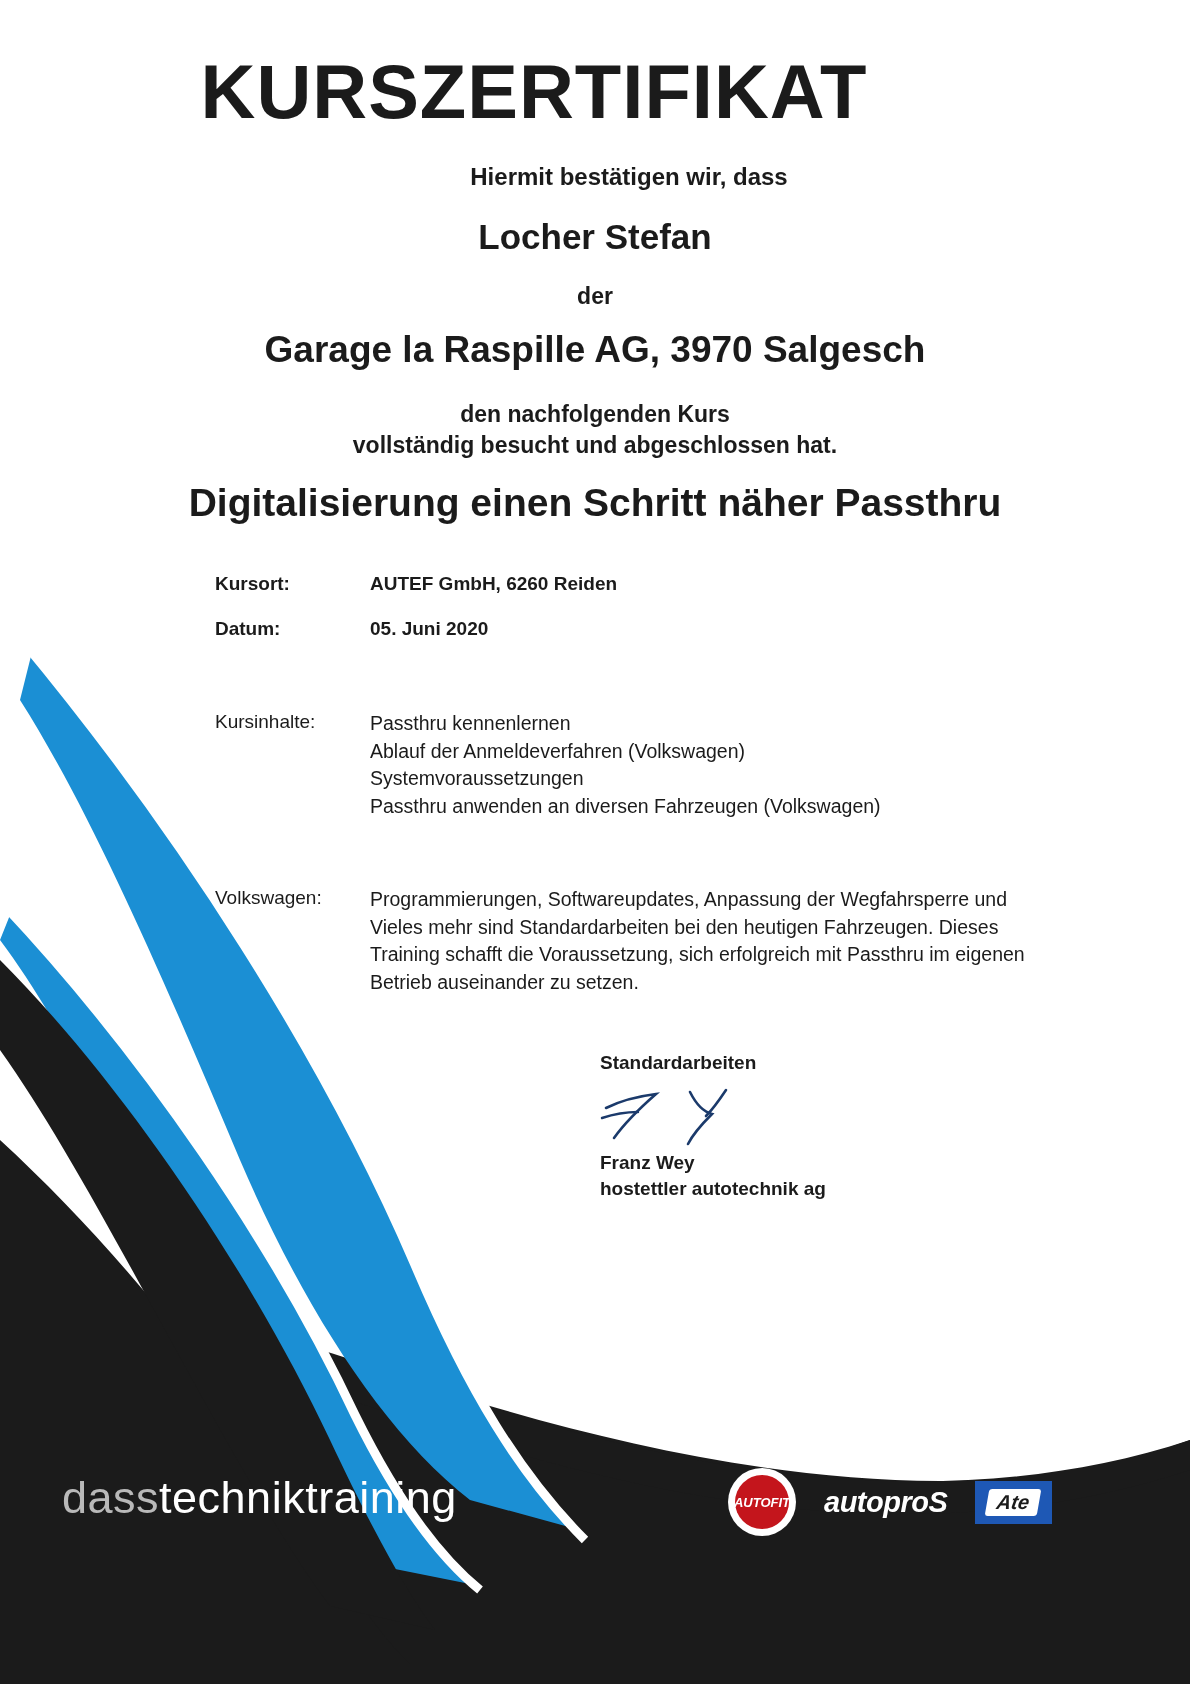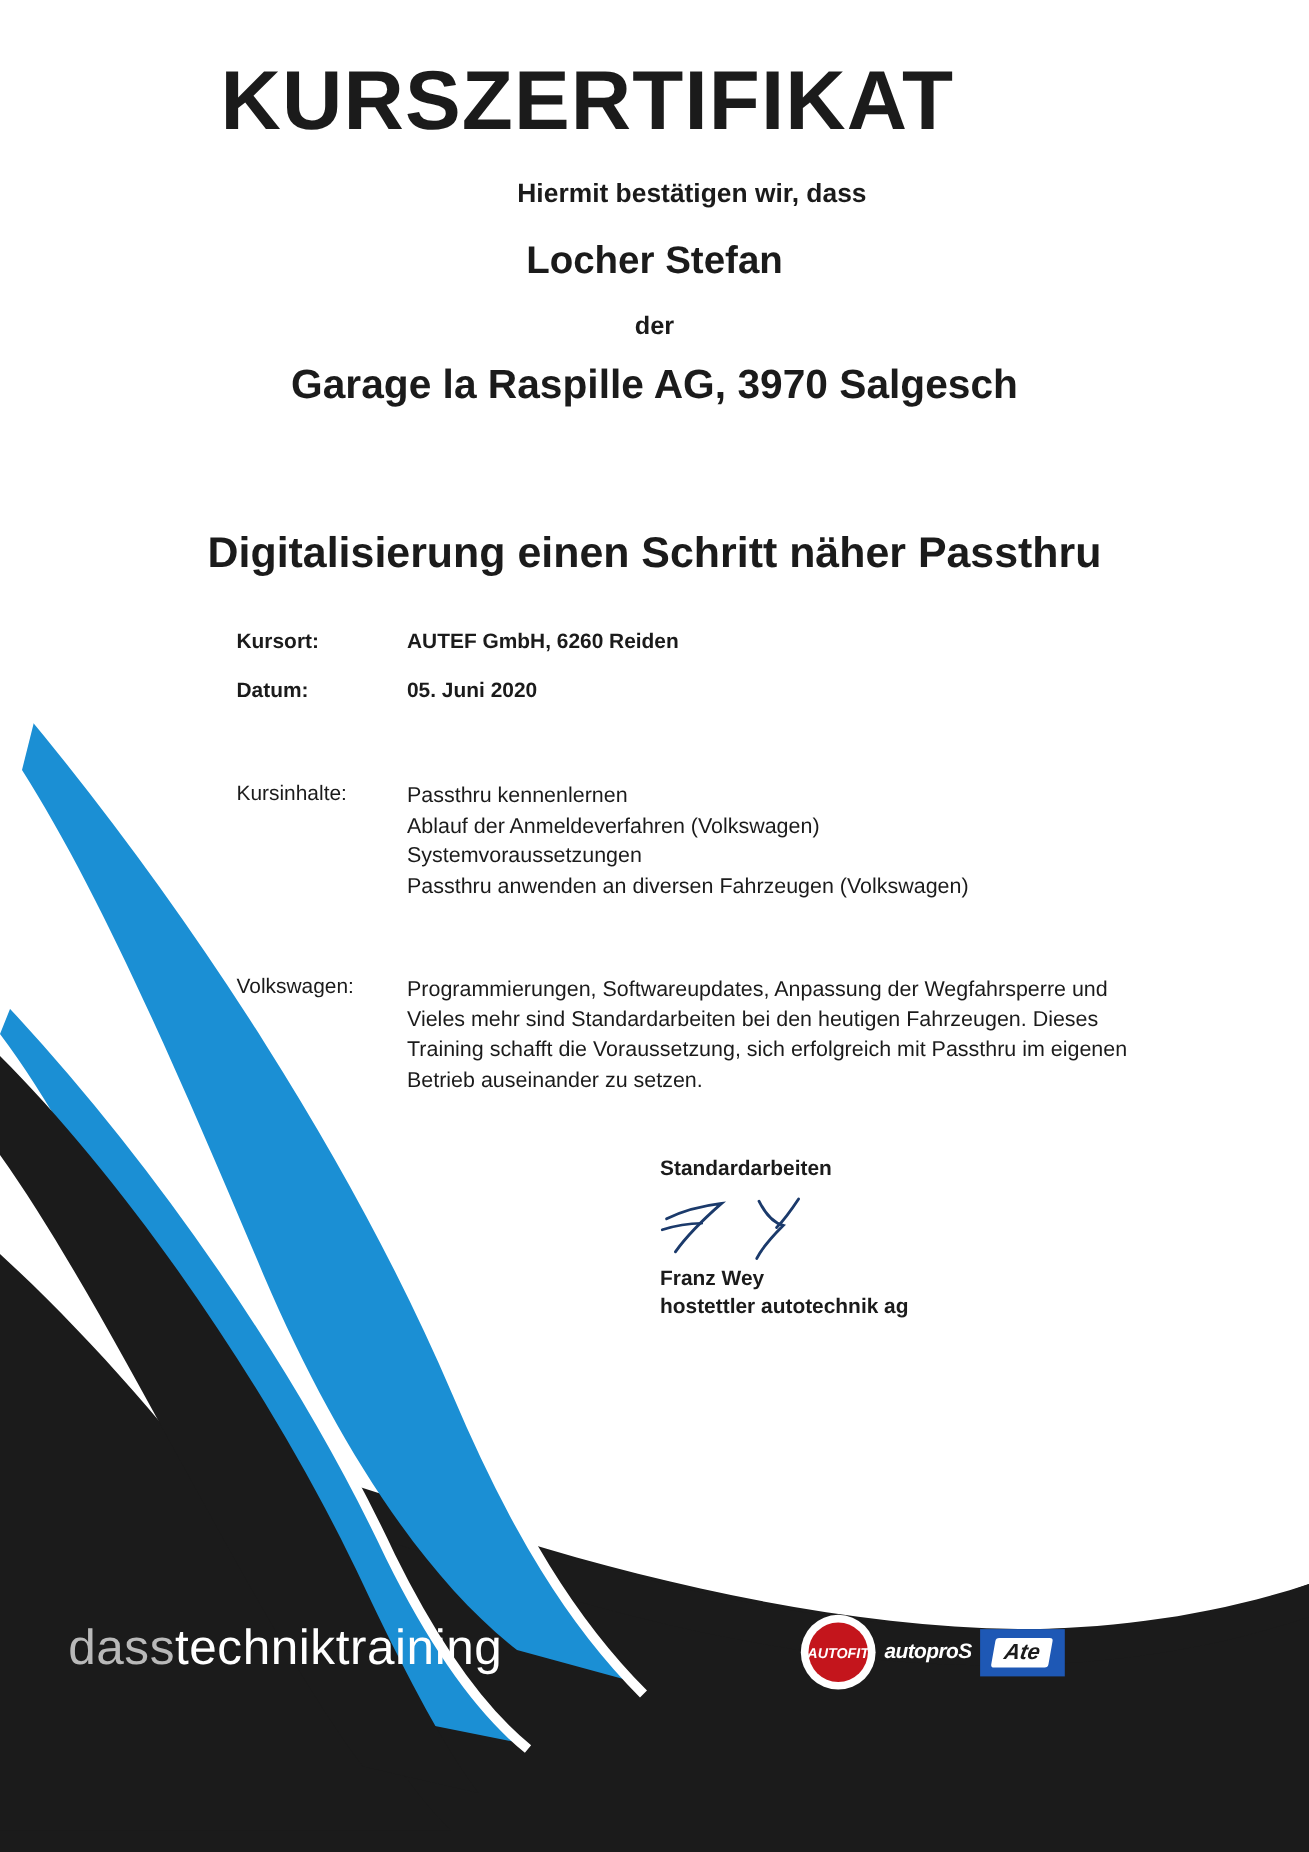--- a/index.html
+++ b/index.html
@@ -181,21 +181,21 @@
   }
   .brand .b1 { color: #b9b9b9; }
   .brand .b2 { color: #ffffff; }
 
   .logos {
     position: absolute;
     left: 728px;
     top: 1468px;
     display: flex;
     align-items: center;
-    gap: 8px;
+    gap: 28px;
     text-align: right;
   }
   .logo-autofit {
     width: 68px;
     height: 68px;
     border-radius: 50%;
     background: #ffffff;
     display: flex;
     align-items: center;
     justify-content: center;
@@ -207,21 +207,21 @@
     background: #c4151c;
     color: #ffffff;
     font-size: 13px;
     font-weight: bold;
     font-style: italic;
     display: flex;
     align-items: center;
     justify-content: center;
   }
   .logo-autopro {
-    font-size: 19px;
+    font-size: 29px;
     font-weight: bold;
     font-style: italic;
     color: #ffffff;
     letter-spacing: -0.5px;
   }
   .logo-ate {
     background: #1e58b5;
     padding: 8px 12px;
     display: flex;
     align-items: center;
@@ -258,20 +258,24 @@
 
     <path d="M22 640 C180 830 325 1055 415 1265 C468 1390 520 1475 585 1540" fill="none" stroke="#ffffff" stroke-width="9"></path>
     <path d="M4 905 C145 1055 275 1245 355 1415 C397 1500 438 1556 480 1590" fill="none" stroke="#ffffff" stroke-width="9"></path>
   </svg>
 
   <div class="title">KURSZERTIFIKAT</div>
   <div class="subtitle1">Hiermit bestätigen wir, dass</div>
   <div class="recipient">Locher Stefan</div>
   <div class="der">der</div>
   <div class="company">Garage la Raspille AG, 3970 Salgesch</div>
+  <div class="statement">
+    <div>den nachfolgenden Kurs</div>
+    <div>vollständig besucht und abgeschlossen hat.</div>
+  </div>
   <div class="course-title">Digitalisierung einen Schritt näher Passthru</div>
 
   <div class="row row-place">
     <div class="lbl">Kursort:</div>
     <div class="val">AUTEF GmbH, 6260 Reiden</div>
   </div>
 
   <div class="row row-date">
     <div class="lbl">Datum:</div>
     <div class="val">05. Juni 2020</div>

